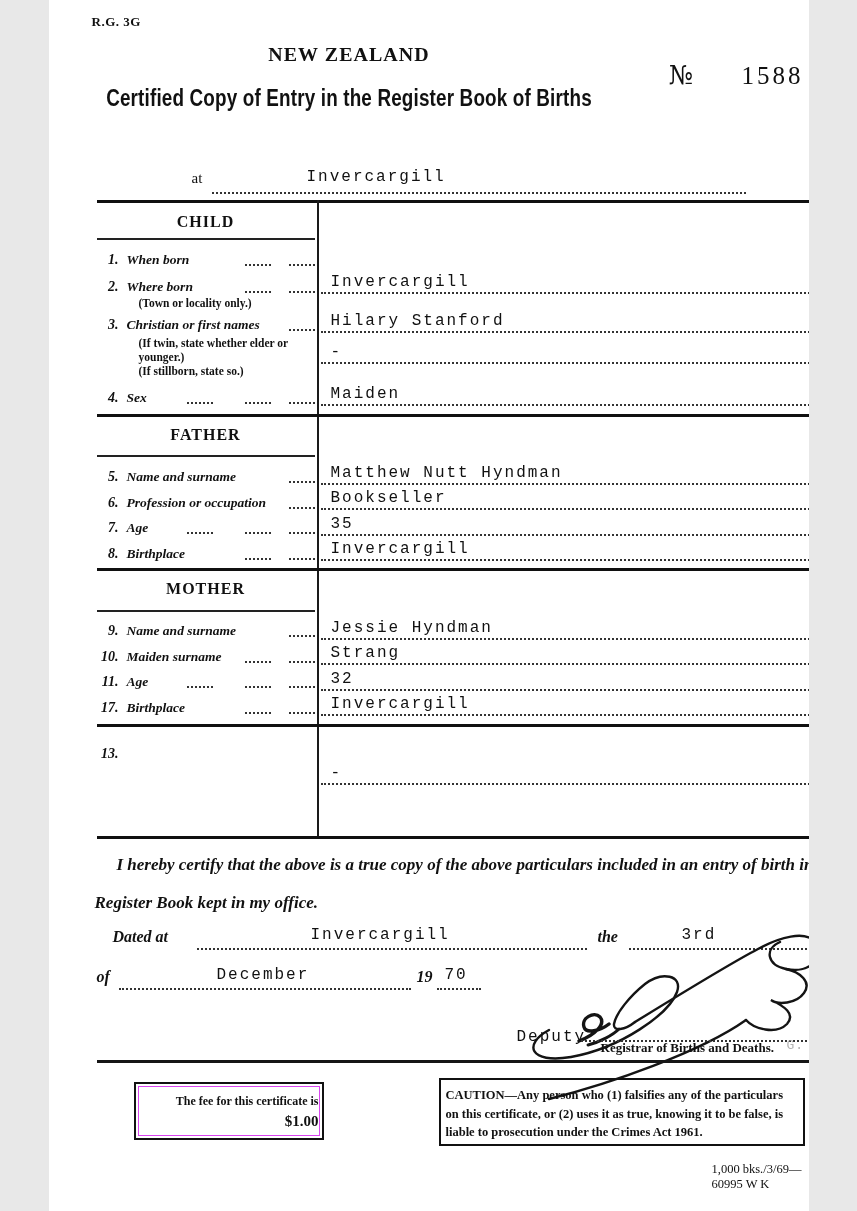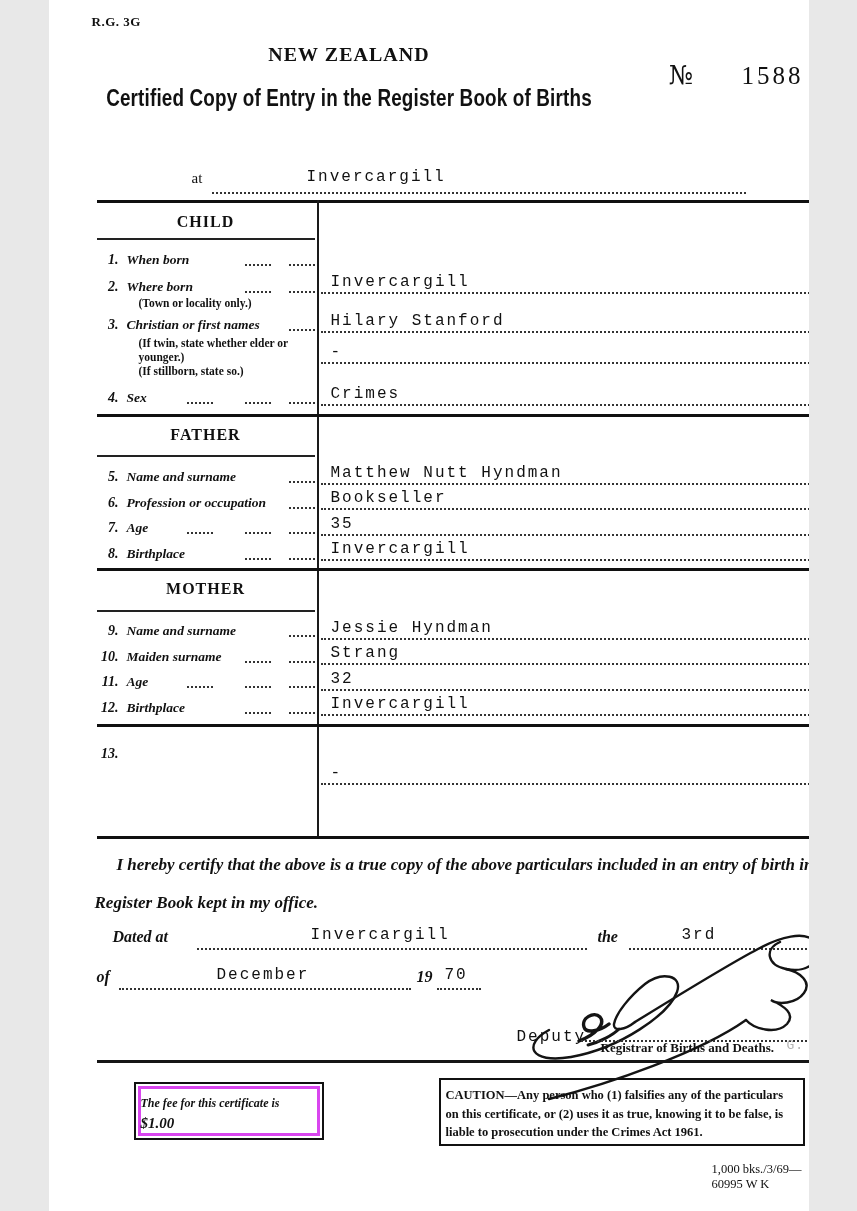--- a/index.html
+++ b/index.html
@@ -39,21 +39,21 @@
   .ital{font-style:italic;font-weight:bold;font-size:16px;}
   
   .sig-svg{left:438px;top:912px;}
   .reg-dots{left:532px;top:1022px;width:274px;height:18px;border-bottom:2px dotted #333;}
   .deputy{left:468px;top:1028px;font-size:16px;}
   .registrar{left:552px;top:1040px;font-size:13px;font-weight:bold;white-space:nowrap;}
   .stamp-name{left:738px;top:1038px;font-size:13px;color:#9a9a9a;opacity:.75;letter-spacing:1px;}
   .bottom-rule{left:48px;top:1060px;width:752px;height:2.5px;background:#161616;}
   
   .fee-box{left:85px;top:1082px;width:186px;height:54px;border:2px solid #111;}
-  .fee-inner{position:absolute;inset:2px;border:3px solid #d946ef;text-align:left;font-style:italic;}
+  .fee-inner{position:absolute;inset:2px;border:1px solid #d946ef;text-align:right;}
   .fee-line1{margin-top:7px;font-size:12px;font-weight:bold;}
   .fee-amt{margin-top:4px;font-size:15px;font-weight:bold;}
   .caution-box{left:390px;top:1078px;width:352px;height:52px;border:2px solid #111;padding:6px 5px;font-size:12.5px;font-weight:bold;line-height:1.48;}
   .imprint{left:663px;top:1162px;font-size:12.5px;}
 </style>
 </head>
 <body>
 
 <div id="sheet">
 
@@ -102,21 +102,21 @@
   <div class="vline" style="top:340px">
       <span class="typed">-</span>
     </div>
 
   <span class="fnum" style="top:390px">4.</span>
   <span class="flab" style="top:390px">Sex</span>
   <span class="leader" style="left:138px;top:390px"></span>
   <span class="leader" style="left:196px;top:390px"></span>
   <span class="leader" style="left:240px;top:390px"></span>
   <div class="vline" style="top:382px">
-      <span class="typed">Crimes</span>
+      <span class="typed">Maiden</span>
     </div>
 
   <div class="abs sect-head" style="top:426px">FATHER</div>
   <div class="abs colline" style="top:455px"></div>
 
   <span class="fnum" style="top:469px">5.</span>
   <span class="flab" style="top:469px">Name and surname</span>
   <span class="leader" style="left:240px;top:469px"></span>
   <div class="vline" style="top:461px">
       <span class="typed">Matthew Nutt Hyndman</span>
@@ -166,21 +166,21 @@
 
   <span class="fnum" style="top:674px">11.</span>
   <span class="flab" style="top:674px">Age</span>
   <span class="leader" style="left:138px;top:674px"></span>
   <span class="leader" style="left:196px;top:674px"></span>
   <span class="leader" style="left:240px;top:674px"></span>
   <div class="vline" style="top:667px">
       <span class="typed">32</span>
     </div>
 
-  <span class="fnum" style="top:700px">12.</span>
+  <span class="fnum" style="top:700px">17.</span>
   <span class="flab" style="top:700px">Birthplace</span>
   <span class="leader" style="left:196px;top:700px"></span>
   <span class="leader" style="left:240px;top:700px"></span>
   <div class="vline" style="top:692px">
       <span class="typed">Invercargill</span>
     </div>
 
   <span class="fnum" style="top:746px">13.</span>
   <div class="vline" style="top:761px">
       <span class="typed">-</span>

